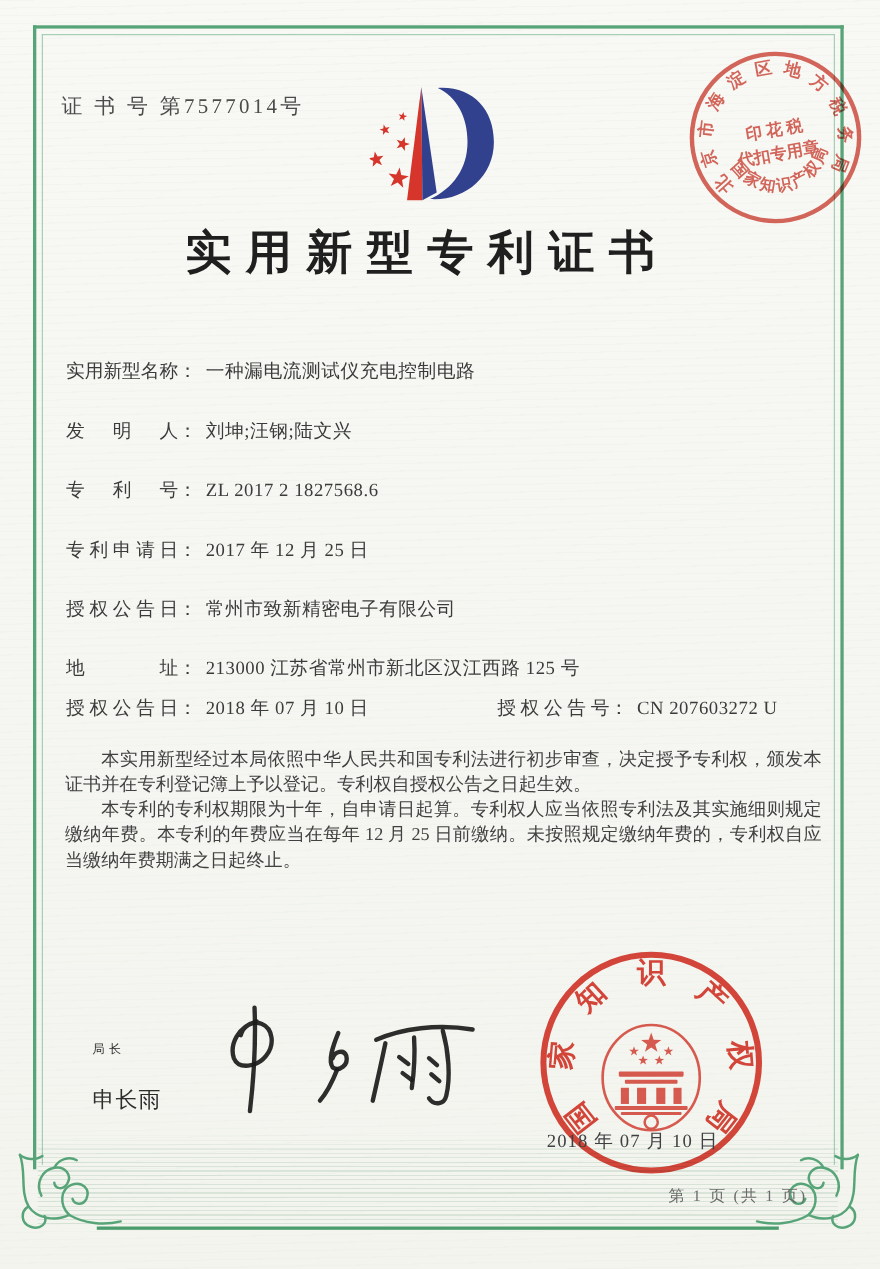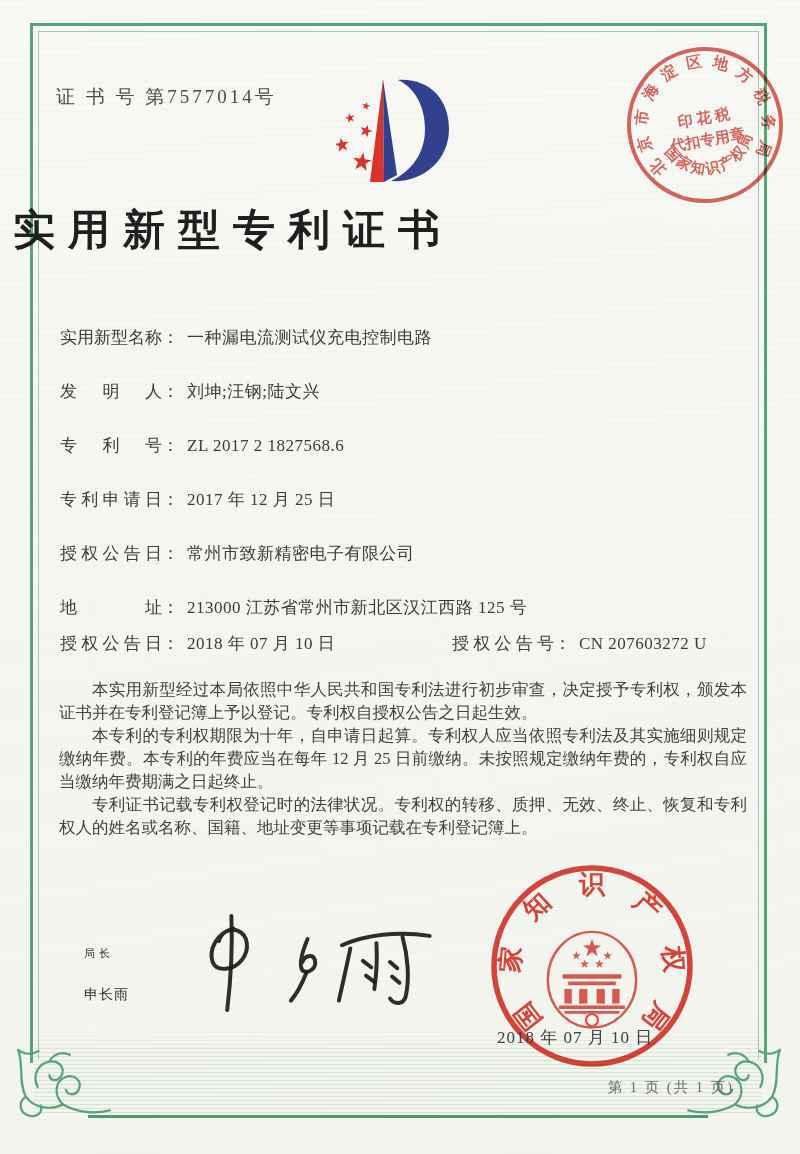--- a/index.html
+++ b/index.html
@@ -26,36 +26,36 @@
   .ornament.right{right:10px;transform:scaleX(-1);}
   .wave-band{
     position:absolute;left:34px;right:38px;top:1028px;height:87px;
     background:repeating-linear-gradient(180deg, rgba(108,164,124,0.20) 0 1px, rgba(0,0,0,0) 1px 4px);
     -webkit-mask-image:linear-gradient(180deg,transparent 0,#000 30%);
             mask-image:linear-gradient(180deg,transparent 0,#000 30%);
   }
   
   .cert-no{position:absolute;left:56px;top:84px;font-size:19px;letter-spacing:3px;color:#4b4b4b;}
   .logo{position:absolute;left:336px;top:76px;width:120px;height:112px;}
-  .title{position:absolute;left:0;right:36px;top:202px;
+  .title{position:absolute;left:0;right:36px;top:202px;text-align:center;
          font-size:42px;font-weight:600;letter-spacing:13px;padding-left:13px;color:#1f1f1f;}
   
   .fields{position:absolute;left:60px;top:318px;width:690px;font-size:17px;color:#3b3b3b;}
   .frow{position:absolute;left:0;white-space:nowrap;}
   .flabel{display:inline-block;width:102px;text-align:justify;text-align-last:justify;}
   .fcolon{display:inline-block;margin-right:8px;}
   .fvalue{letter-spacing:0.5px;}
   .grant-right{position:absolute;left:392px;white-space:nowrap;}
   
   .paras{position:absolute;left:59px;top:678px;width:688px;font-size:16.5px;
          line-height:23px;text-align:justify;color:#414141;}
   .paras p{margin:0;text-indent:2em;}
   
   .director-title{position:absolute;left:84px;top:946px;font-size:11px;letter-spacing:4px;color:#2e2e2e;}
-  .director-name{position:absolute;left:84px;top:986px;font-size:14px;letter-spacing:1px;color:#2e2e2e;}
+  .director-name{position:absolute;left:84px;top:986px;font-size:20px;letter-spacing:1px;color:#2e2e2e;}
   .signature{position:absolute;left:198px;top:908px;width:240px;height:108px;}
   .signature path{fill:none;stroke:#1b1b1b;stroke-width:3.8;stroke-linecap:round;stroke-linejoin:round;opacity:.92;}
   
   .seal-main{position:absolute;left:486px;top:860px;width:212px;height:212px;mix-blend-mode:multiply;opacity:.92;}
   .seal-main .ring-txt text{font-size:26px;font-weight:bold;fill:#da382c;font-family:"Liberation Serif",serif;}
   .seal-date{position:absolute;left:497px;top:1026px;font-size:17px;letter-spacing:1px;color:#3f3e41;z-index:5;}
   .seal-tax{position:absolute;left:620px;top:40px;width:170px;height:170px;transform:rotate(-10deg);
             mix-blend-mode:multiply;opacity:.85;}
   .seal-tax .outer-txt text{font-size:15.5px;font-weight:bold;fill:#d24d42;}
   .seal-tax .arc-txt text{font-size:14.5px;font-weight:bold;fill:#d24d42;}
@@ -148,21 +148,20 @@
       <span class="flabel">授权公告日</span><span class="fcolon">：</span><span class="fvalue">2018 年 07 月 10 日</span>
       <span class="grant-right">
         <span class="flabel">授权公告号</span><span class="fcolon">：</span><span class="fvalue">CN 207603272 U</span>
       </span>
     </div>
   </div>
 
   <div class="paras">
     <p>本实用新型经过本局依照中华人民共和国专利法进行初步审查，决定授予专利权，颁发本证书并在专利登记簿上予以登记。专利权自授权公告之日起生效。</p>
     <p>本专利的专利权期限为十年，自申请日起算。专利权人应当依照专利法及其实施细则规定缴纳年费。本专利的年费应当在每年 12 月 25 日前缴纳。未按照规定缴纳年费的，专利权自应当缴纳年费期满之日起终止。</p>
-    <p>专利证书记载专利权登记时的法律状况。专利权的转移、质押、无效、终止、恢复和专利权人的姓名或名称、国籍、地址变更等事项记载在专利登记簿上。</p>
   </div>
 
   <div class="director-title">局长</div>
   <div class="director-name">申长雨</div>
 
   <svg class="signature" viewBox="0 0 230 100">
     <path d="M34,18 C18,22 10,38 14,50 C18,60 34,58 42,48 C50,38 48,24 38,20 C30,17 22,22 20,30"></path>
     <path d="M32,6 C33,30 32,62 28,96"></path>
     <path d="M105,28 C100,40 96,52 100,58 C106,62 114,56 112,48 C110,42 102,44 100,50"></path>
     <path d="M104,60 C100,70 96,79 89,87"></path>

